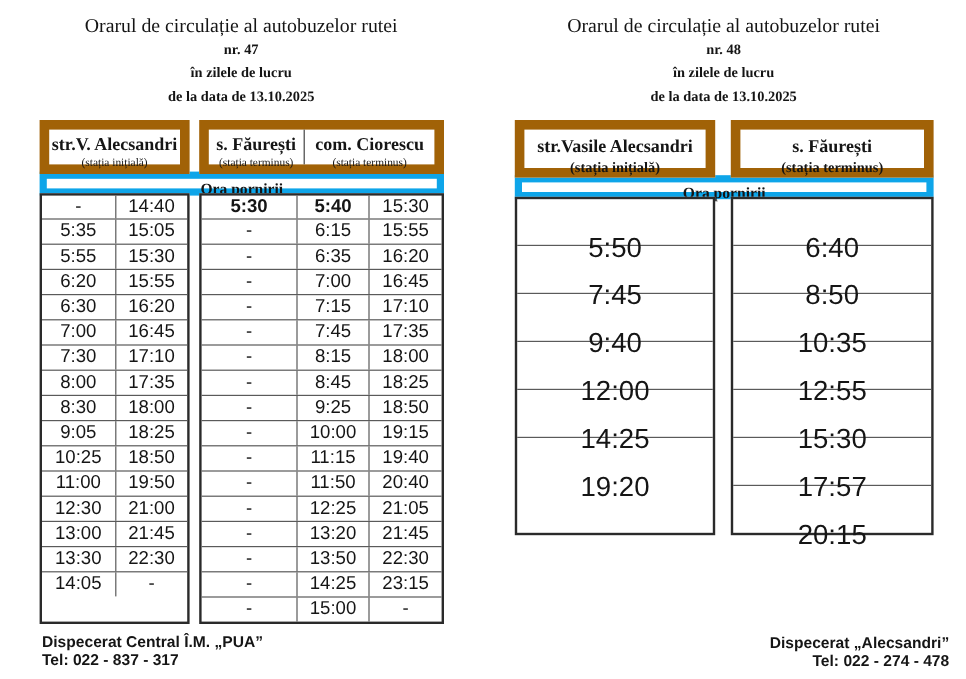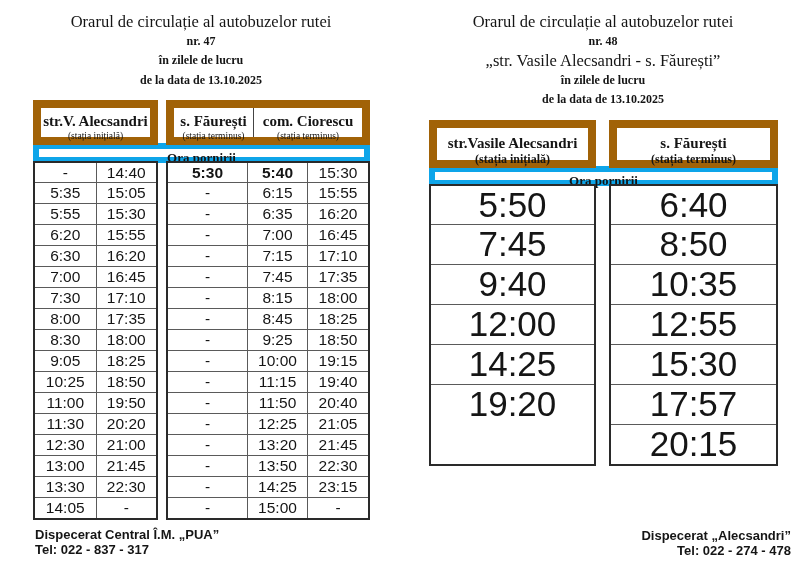--- a/index.html
+++ b/index.html
@@ -60,21 +60,21 @@
   #t48 { margin:10px 0 0 27px; width:395px; }
   #t48 .hbox-left  { width:167px; margin-right:13px; height:48px; }
   #t48 .hbox-right { width:169px; height:48px; }
   #t48 .hname { font-size:15px; padding-top:7px; }
   #t48 .hsub  { font-weight:bold; font-size:12px; line-height:15px; }
   #t48 .ora-bar { width:349px; height:20px; line-height:17px; box-sizing:border-box; }
   #t48 .block-left  { width:167px; margin-right:13px; }
   #t48 .block-right { width:169px; }
   #t48 .trow { height:39px; }
   #t48 .trow:first-child { height:38px; }
-  #t48 .tcell { width:100%; font-size:35px; line-height:38px; }
+  #t48 .tcell { width:100%; font-size:23px; line-height:38px;margin-top:21px; }
 
   
   .footer {
     font-family:"Liberation Sans", sans-serif;
     font-weight:bold; font-size:13px; line-height:15px;
   }
   #footer47 { margin:7px 0 0 35px; text-align:left; }
   #footer48 { position:absolute; right:13px; top:528px; text-align:right; }
 </style>
 </head>
@@ -152,24 +152,20 @@
             </div>
             <div class="trow">
               <span class="tcell c0">10:25</span>
               <span class="tcell c1">18:50</span>
             </div>
             <div class="trow">
               <span class="tcell c0">11:00</span>
               <span class="tcell c1">19:50</span>
             </div>
             <div class="trow">
-              <span class="tcell c0">11:30</span>
-              <span class="tcell c1">20:20</span>
-            </div>
-            <div class="trow">
               <span class="tcell c0">12:30</span>
               <span class="tcell c1">21:00</span>
             </div>
             <div class="trow">
               <span class="tcell c0">13:00</span>
               <span class="tcell c1">21:45</span>
             </div>
             <div class="trow">
               <span class="tcell c0">13:30</span>
               <span class="tcell c1">22:30</span>
@@ -272,21 +268,20 @@
     <div class="footer" id="footer47">
       <div>Dispecerat Central Î.M. „PUA”</div>
       <div>Tel: 022 - 837 - 317</div>
     </div>
   </div>
 
   <div class="half">
     <div class="title-block">
       <div>Orarul de circulație al autobuzelor rutei</div>
       <div class="b">nr. 48</div>
-      <div>„str. Vasile Alecsandri - s. Făurești”</div>
       <div class="b">în zilele de lucru</div>
       <div class="b">de la data de 13.10.2025</div>
     </div>
 
     <div class="sched" id="t48">
       <div class="t-header">
         <div class="hbox hbox-left">
           <div class="hname">str.Vasile Alecsandri</div>
           <div class="hsub">(stația inițială)</div>
         </div>

